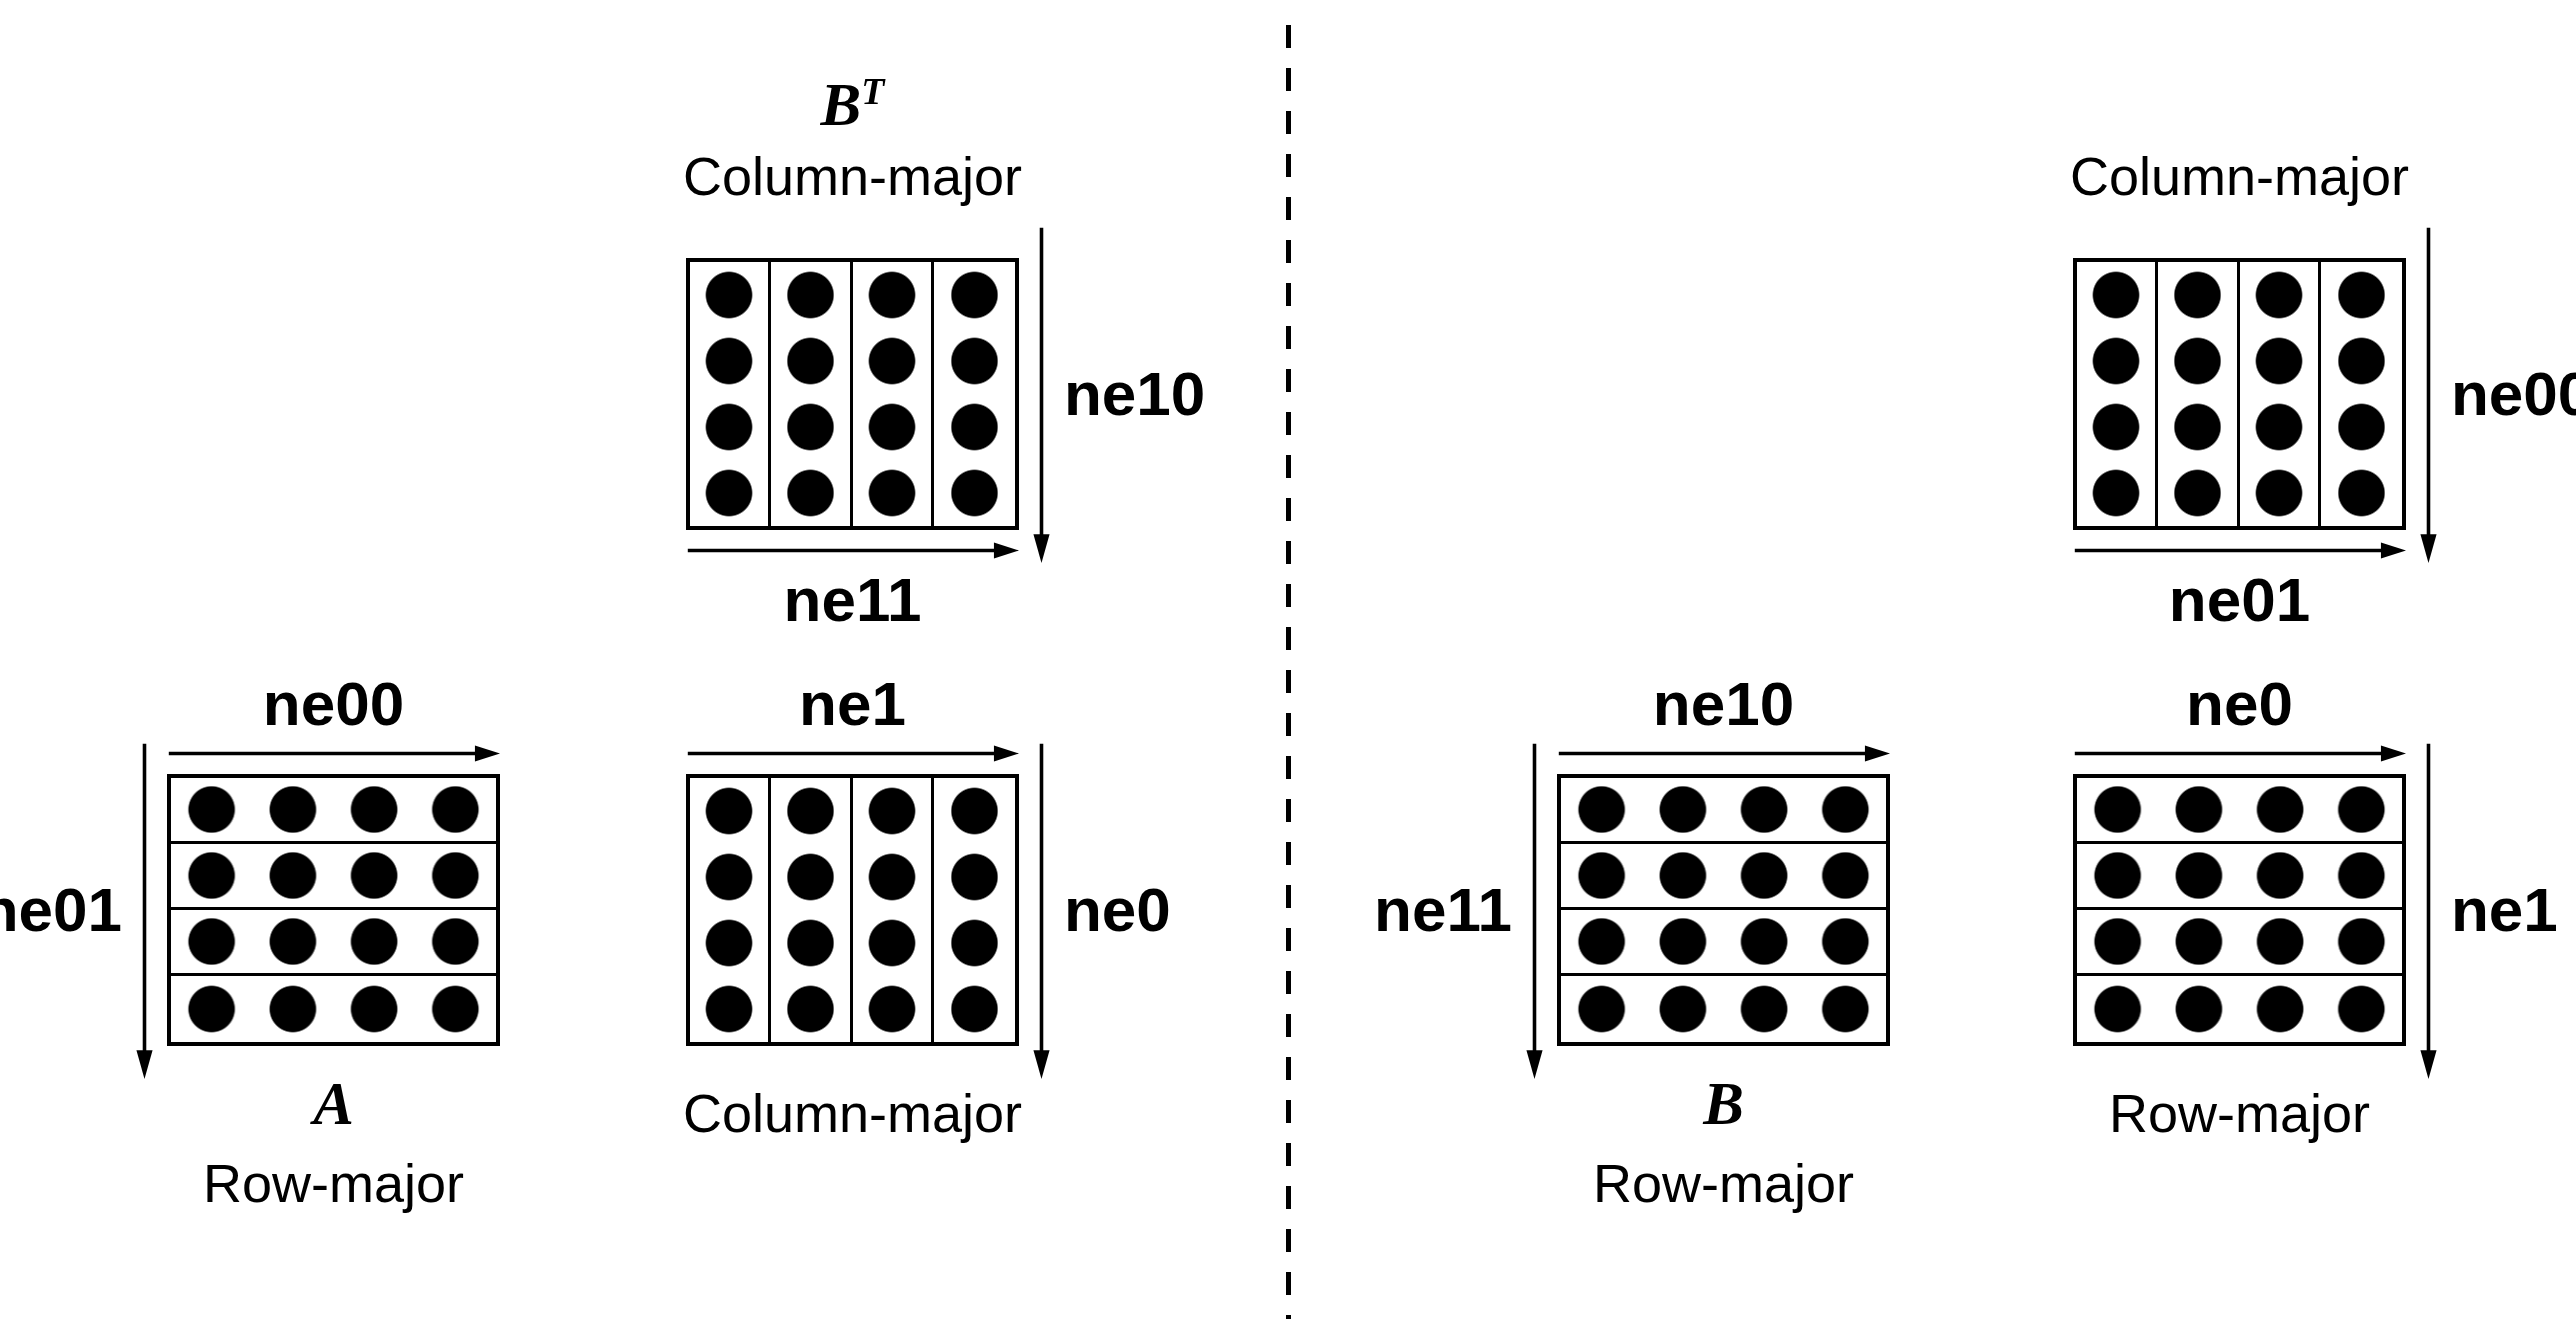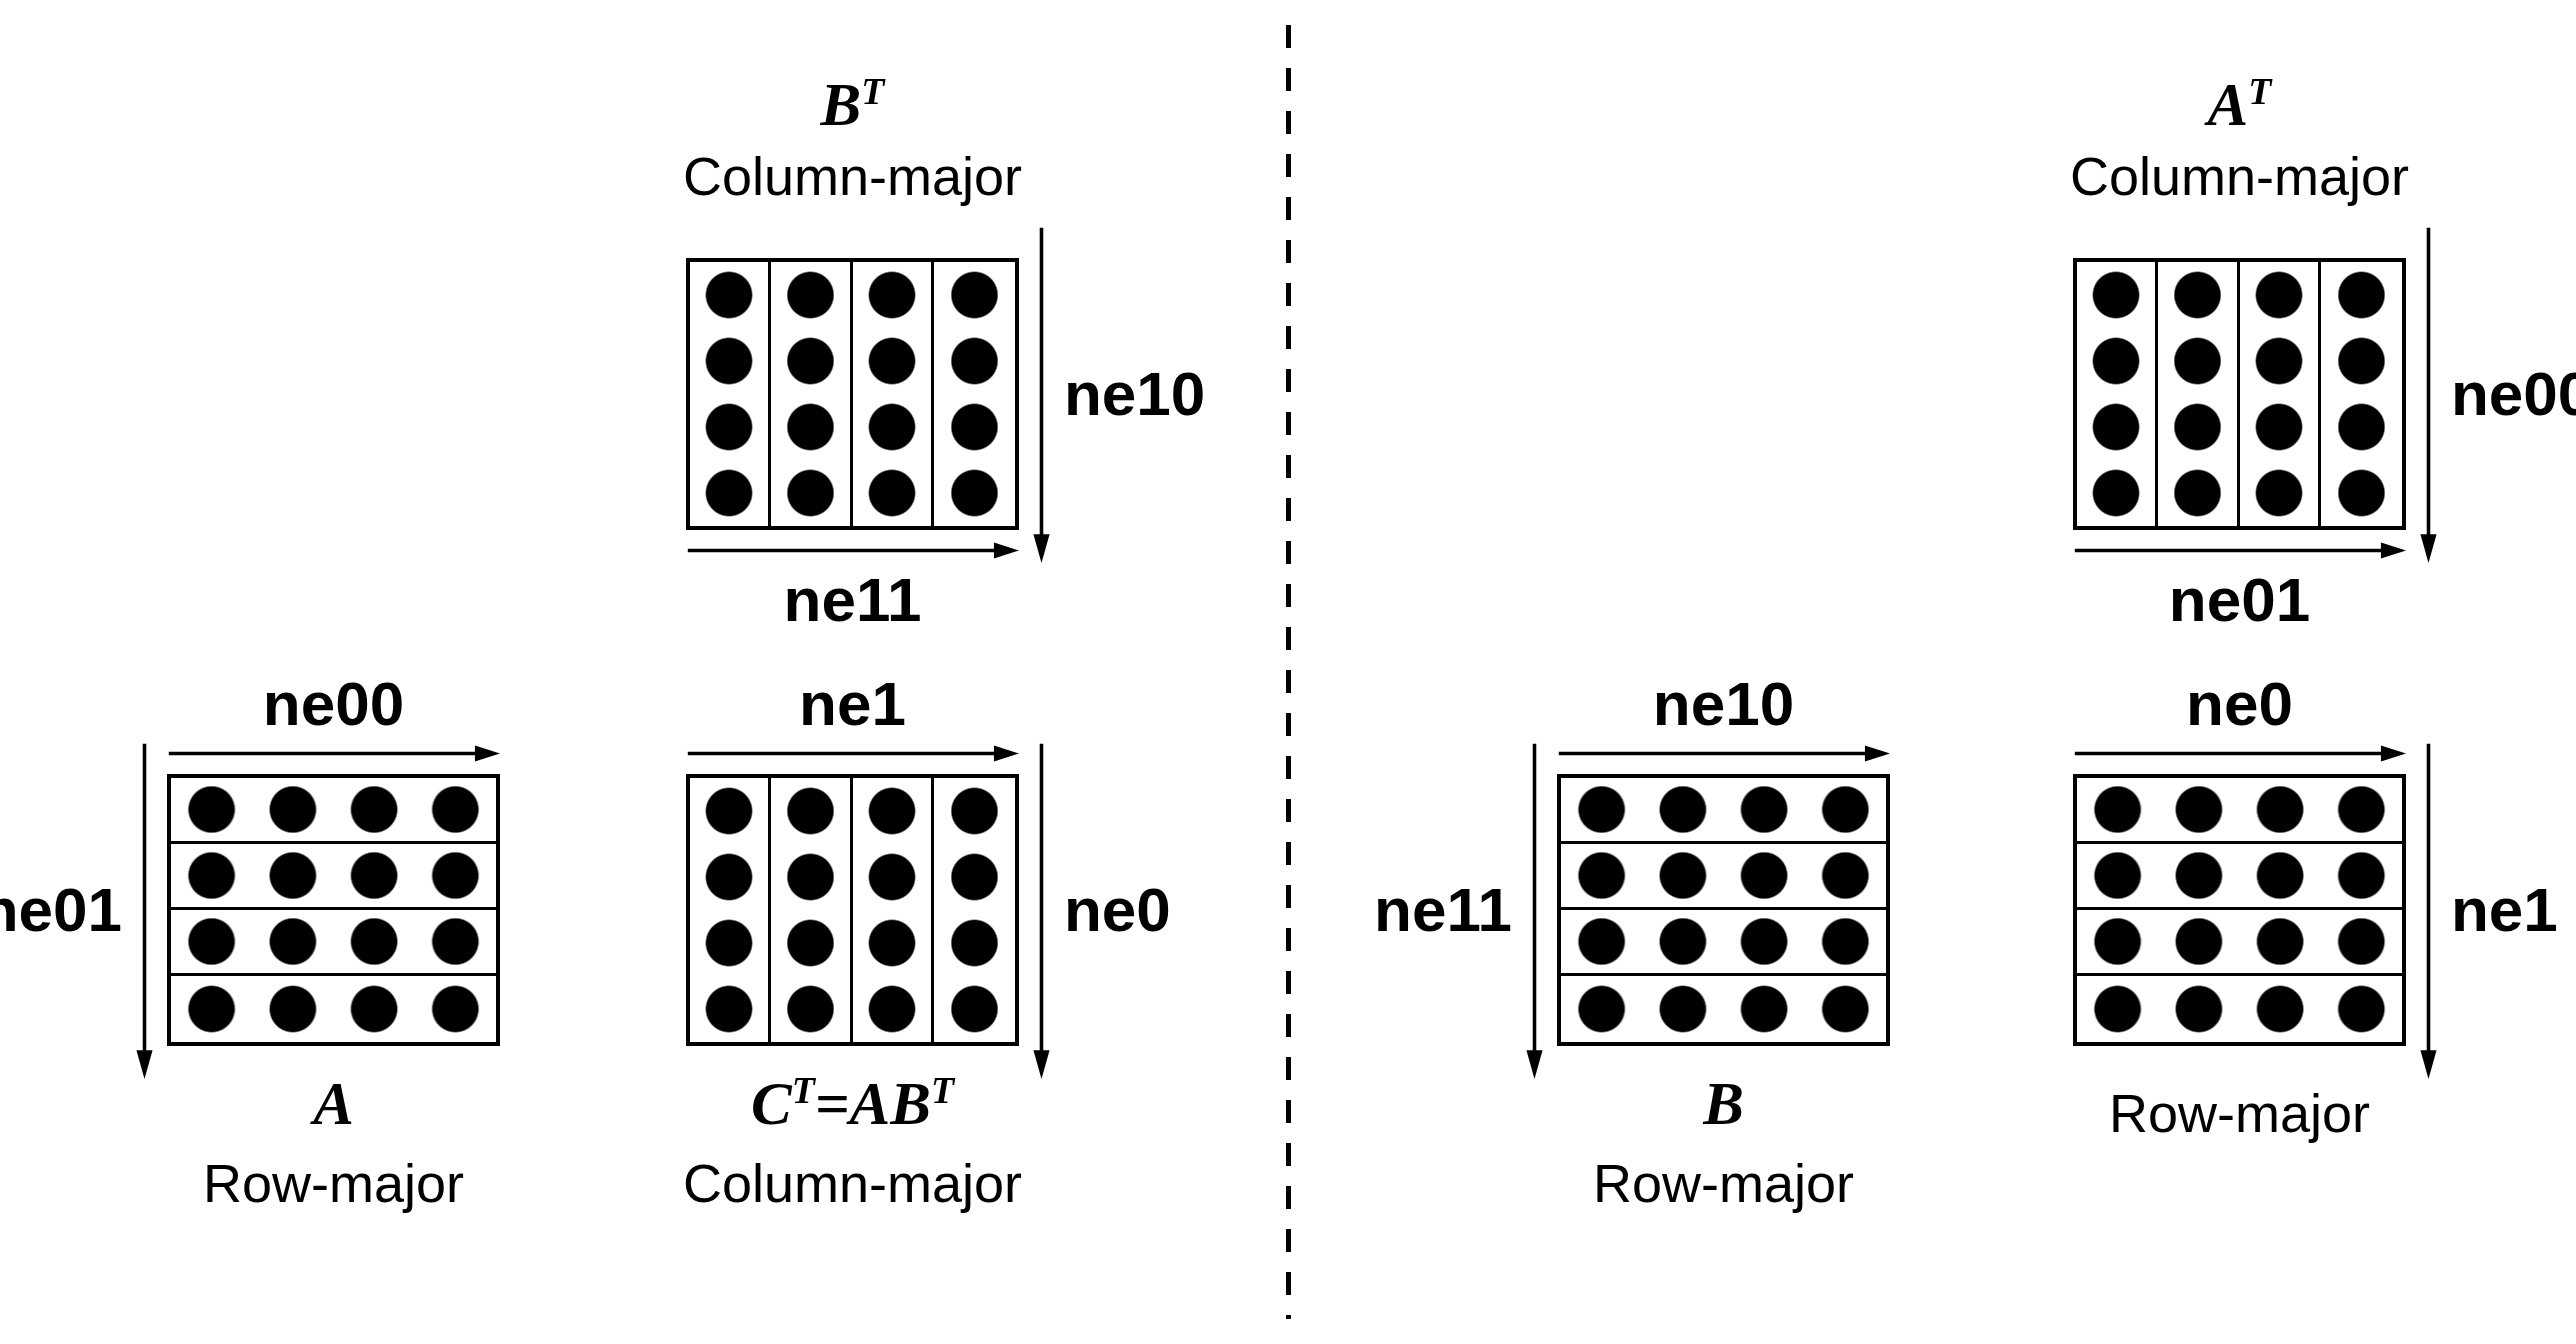--- a/index.html
+++ b/index.html
@@ -196,28 +196,26 @@
       <div class="cell"></div>
     </div>
     <div class="arrow-right">
       <svg class="v-arrow" width="27" height="337" viewBox="0 0 30 376">
           <line x1="15" y1="2" x2="15" y2="348" stroke="#000" stroke-width="4"></line>
           <polygon points="6,344 15,376 24,344" fill="#000"></polygon>
         </svg>
       <div class="ne-label">ne0</div>
     </div>
     <div class="caption below">
-      <div class="title"><span>C</span><sup>T</sup><span>=AB</span><sup>T</sup></div>
       <div class="subtitle">Column-major</div>
     </div>
   </div>
 
   <div class="figure" style="left:2073px; top:258px;">
     <div class="caption above">
-      <div class="title"><span>A</span><sup>T</sup><span></span><sup></sup></div>
       <div class="subtitle">Column-major</div>
     </div>
     <div class="box cols">
       <div class="cell"></div>
       <div class="cell"></div>
       <div class="cell"></div>
       <div class="cell"></div>
     </div>
     <div class="arrow-right">
       <svg class="v-arrow" width="27" height="337" viewBox="0 0 30 376">

